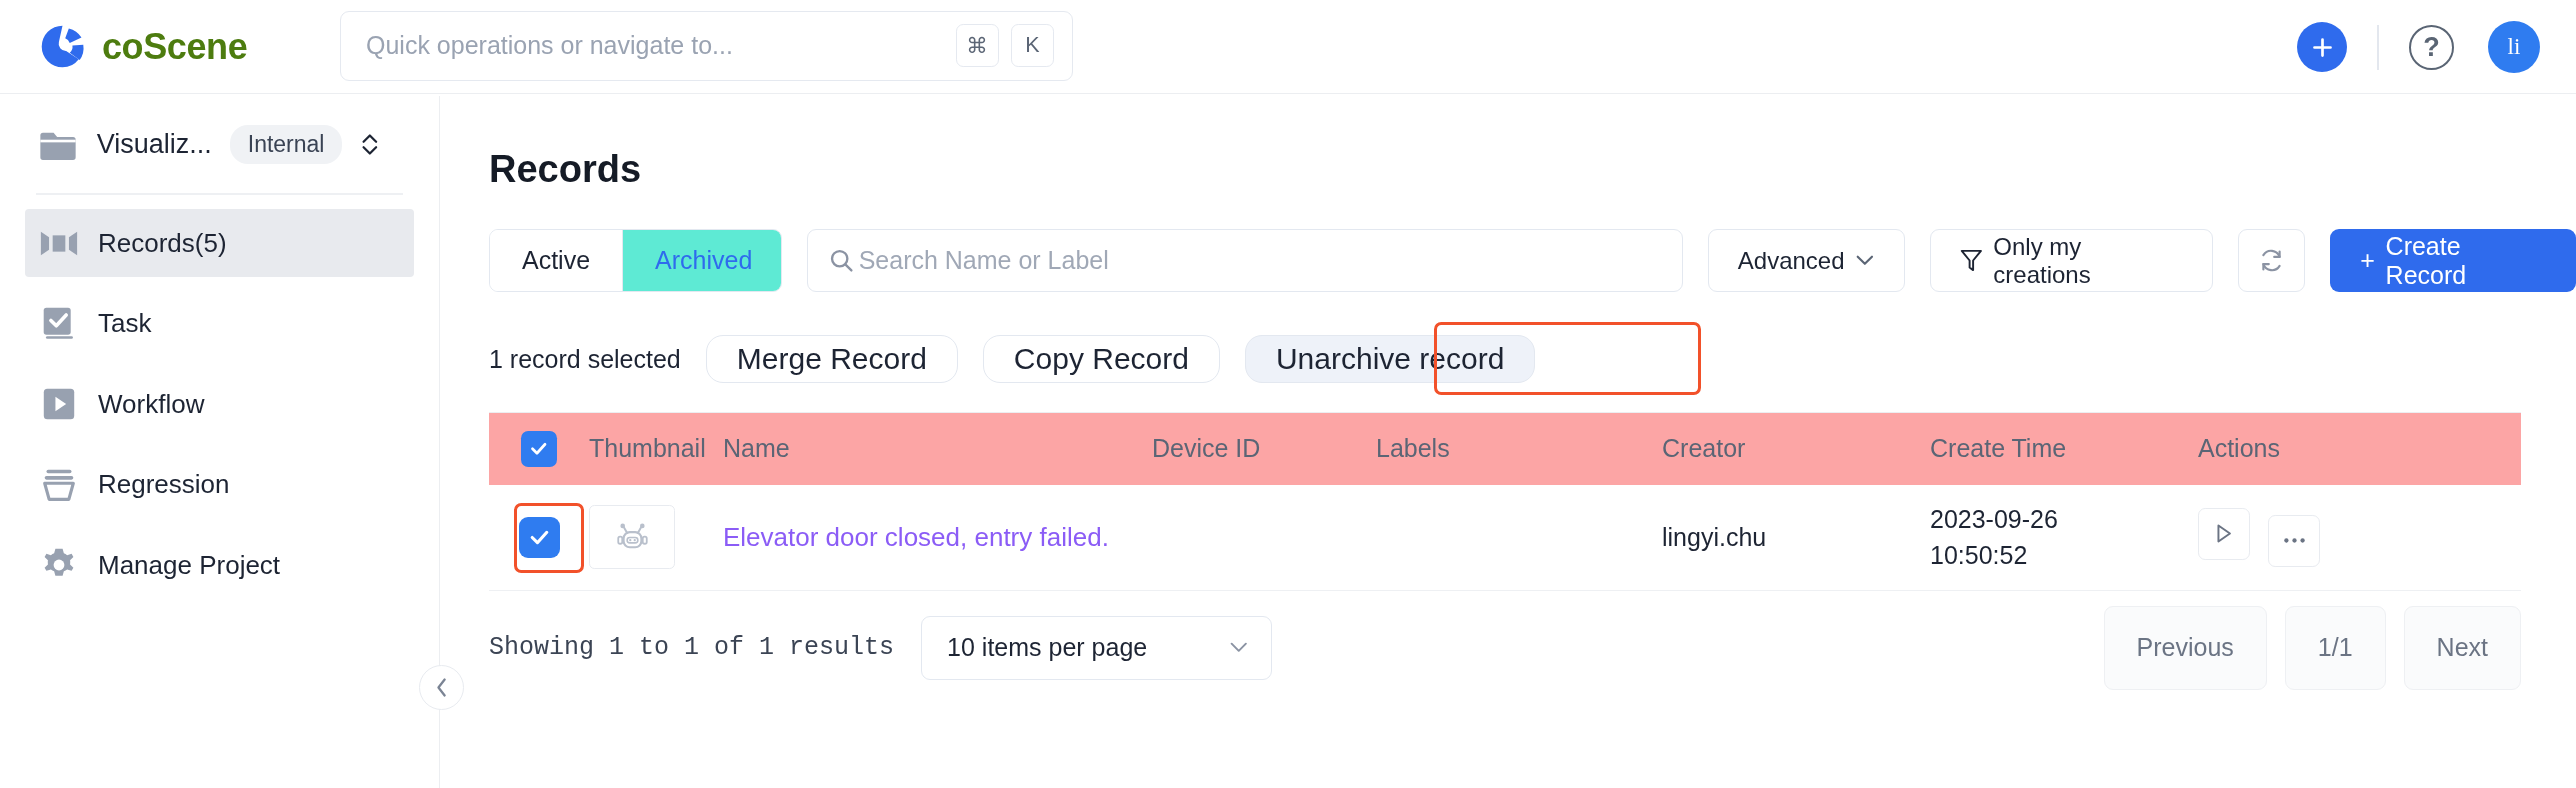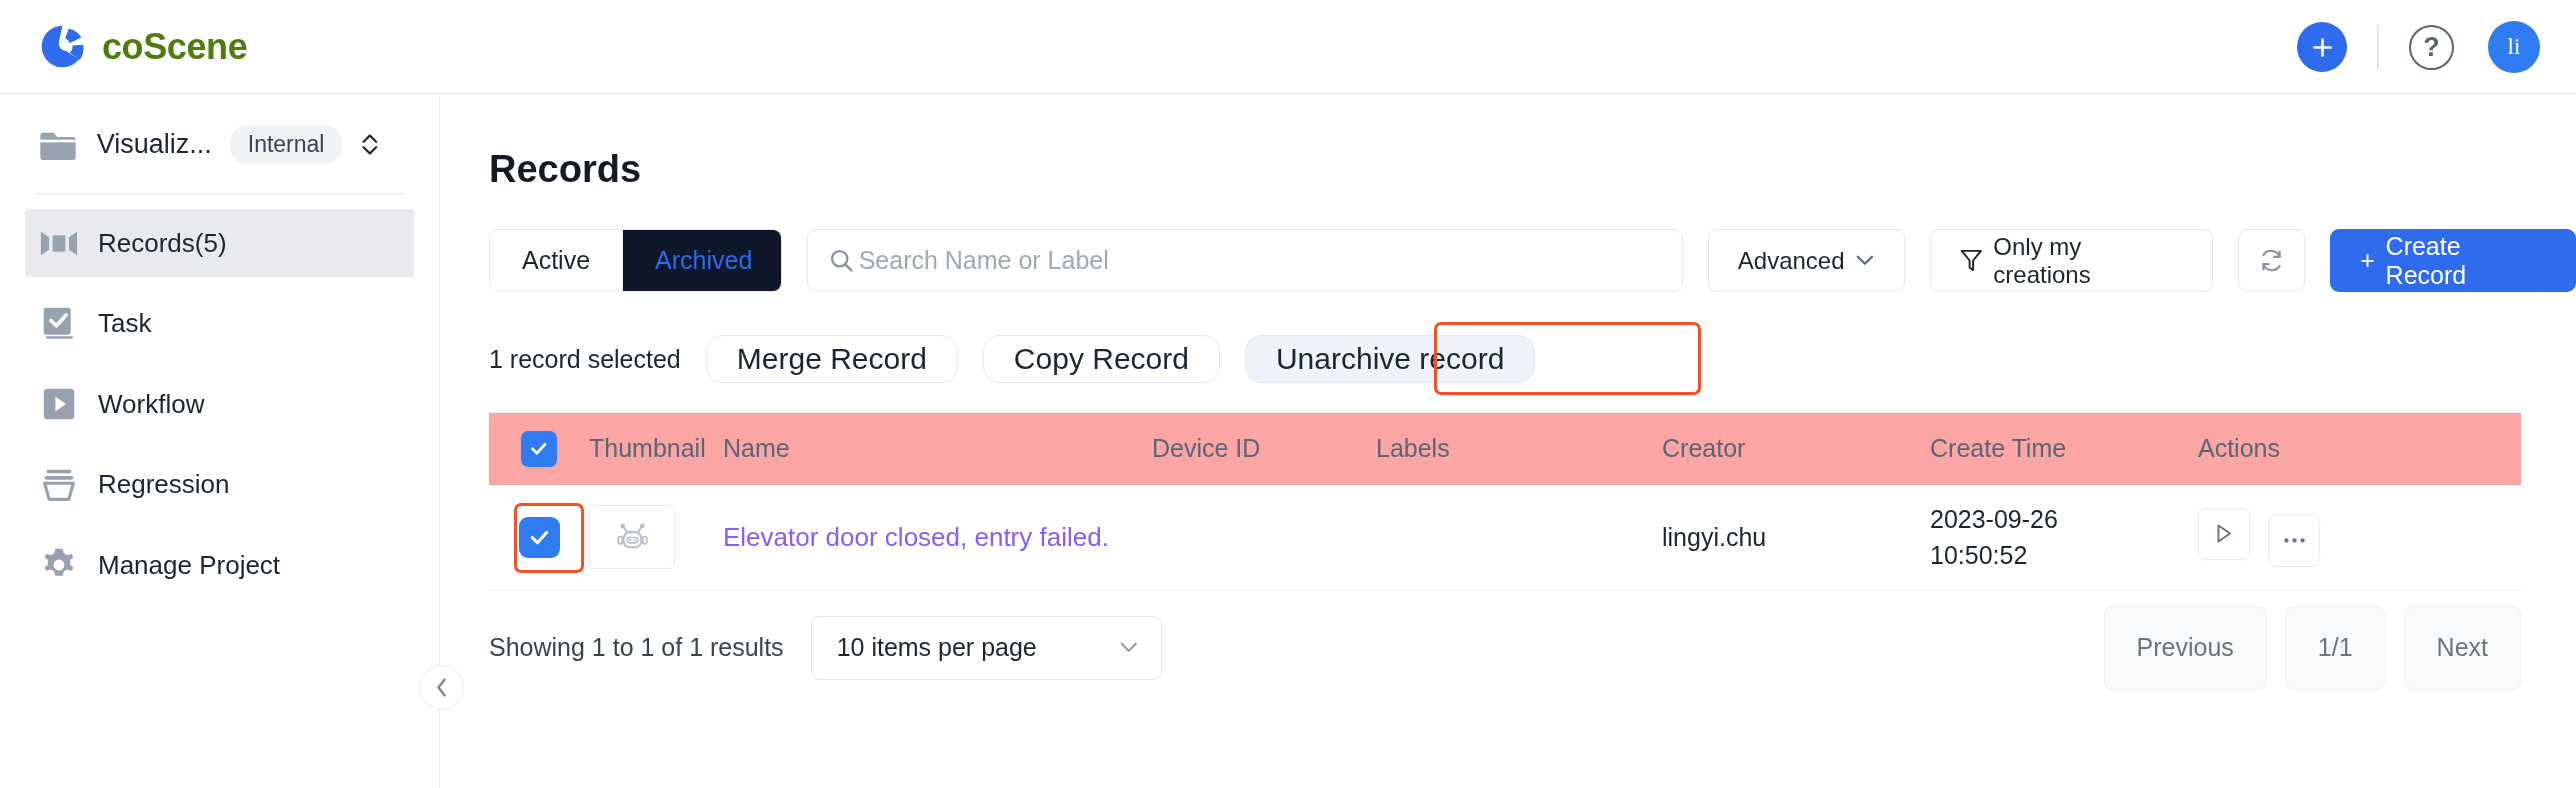--- a/index.html
+++ b/index.html
@@ -117,21 +117,21 @@
     margin: 38px 0 0 47px; height: 63px;
   }
   .segmented {
     display: flex; height: 63px; border: 1.8px solid #e3e8f0;
     border-radius: 9px; overflow: hidden;
   }
   .seg {
     display: flex; align-items: center; justify-content: center;
     padding: 0 32px; font-size: 25px; color: #1d2433; background: #fff;
   }
-  .seg.active { background: #0f172a; color: #2f6bed; }
+  .seg.active { background: #5eead4; color: #2f6bed; }
   .seg + .seg { border-left: 1.8px solid #e3e8f0; }
 
   .search-box {
     margin-left: 25px; width: 886px; height: 63px;
     border: 1.8px solid #e3e8f0; border-radius: 9px;
     display: flex; align-items: center; background: #fff;
   }
   .search-placeholder { margin-left: 4px; font-size: 25px; color: #a0a8b6; }
 
   .tool-btn {
@@ -199,21 +199,21 @@
     width: 52px; height: 52px; border: 1.8px solid #e8ebf0; border-radius: 7.2px;
     display: inline-flex; align-items: center; justify-content: center;
     margin-right: 14.3px;
   }
 
   
   .footer {
     display: flex; align-items: center;
     margin: 25px 0 0 47px; width: 2032px; height: 64px;
   }
-  .showing { font-size: 25px; color: #3b4454; }
+  .showing { font-size: 25px; color: #3b4454; font-family: Liberation Mono, monospace; }
   .per-page {
     margin-left: 27px; width: 351px; height: 64px;
     border: 1.8px solid #e3e8f0; border-radius: 9px; background: #fff;
     display: flex; align-items: center; justify-content: space-between;
     padding: 0 21.5px 0 25px; font-size: 25px; color: #1d2433;
   }
   .pager { margin-left: auto; display: flex; gap: 18px; }
   .pg-btn {
     height: 84px; padding: 0 32px; border: 1.8px solid #eef0f3;
     border-radius: 9px; background: #fafbfc;
@@ -227,20 +227,25 @@
 <div class="topbar">
   <div class="brand">
     <svg class="brand-logo" viewBox="0 0 52 52">
       <path d="M26 3 A23 23 0 0 0 26 49 A23 23 0 0 0 44 40 L30 31 A8 8 0 0 1 22 21 Z" fill="#2f6bed"></path>
       <path d="M33 6 A23 23 0 0 1 47 16 L34 22 A9 9 0 0 0 29 17 Z" fill="#2f6bed"></path>
       <path d="M49 24 A23 23 0 0 1 45 41 L34 33 A9 9 0 0 0 37 25 Z" fill="#2f6bed"></path>
     </svg>
     <div class="brand-name">coScene</div>
   </div>
 
+  <div class="omnibox">
+    <div class="omnibox-placeholder">Quick operations or navigate to...</div>
+    <div class="kbd">⌘</div>
+    <div class="kbd kb-last">K</div>
+  </div>
 
   <div class="topbar-right">
     <div class="plus-btn">
       <svg width="25" height="25" viewBox="0 0 28 28">
         <path d="M14 5 V23 M5 14 H23" stroke="#fff" stroke-width="3" stroke-linecap="round"></path>
       </svg>
     </div>
     <div class="vdivider"></div>
     <div class="help-btn">
       <span>?</span>

